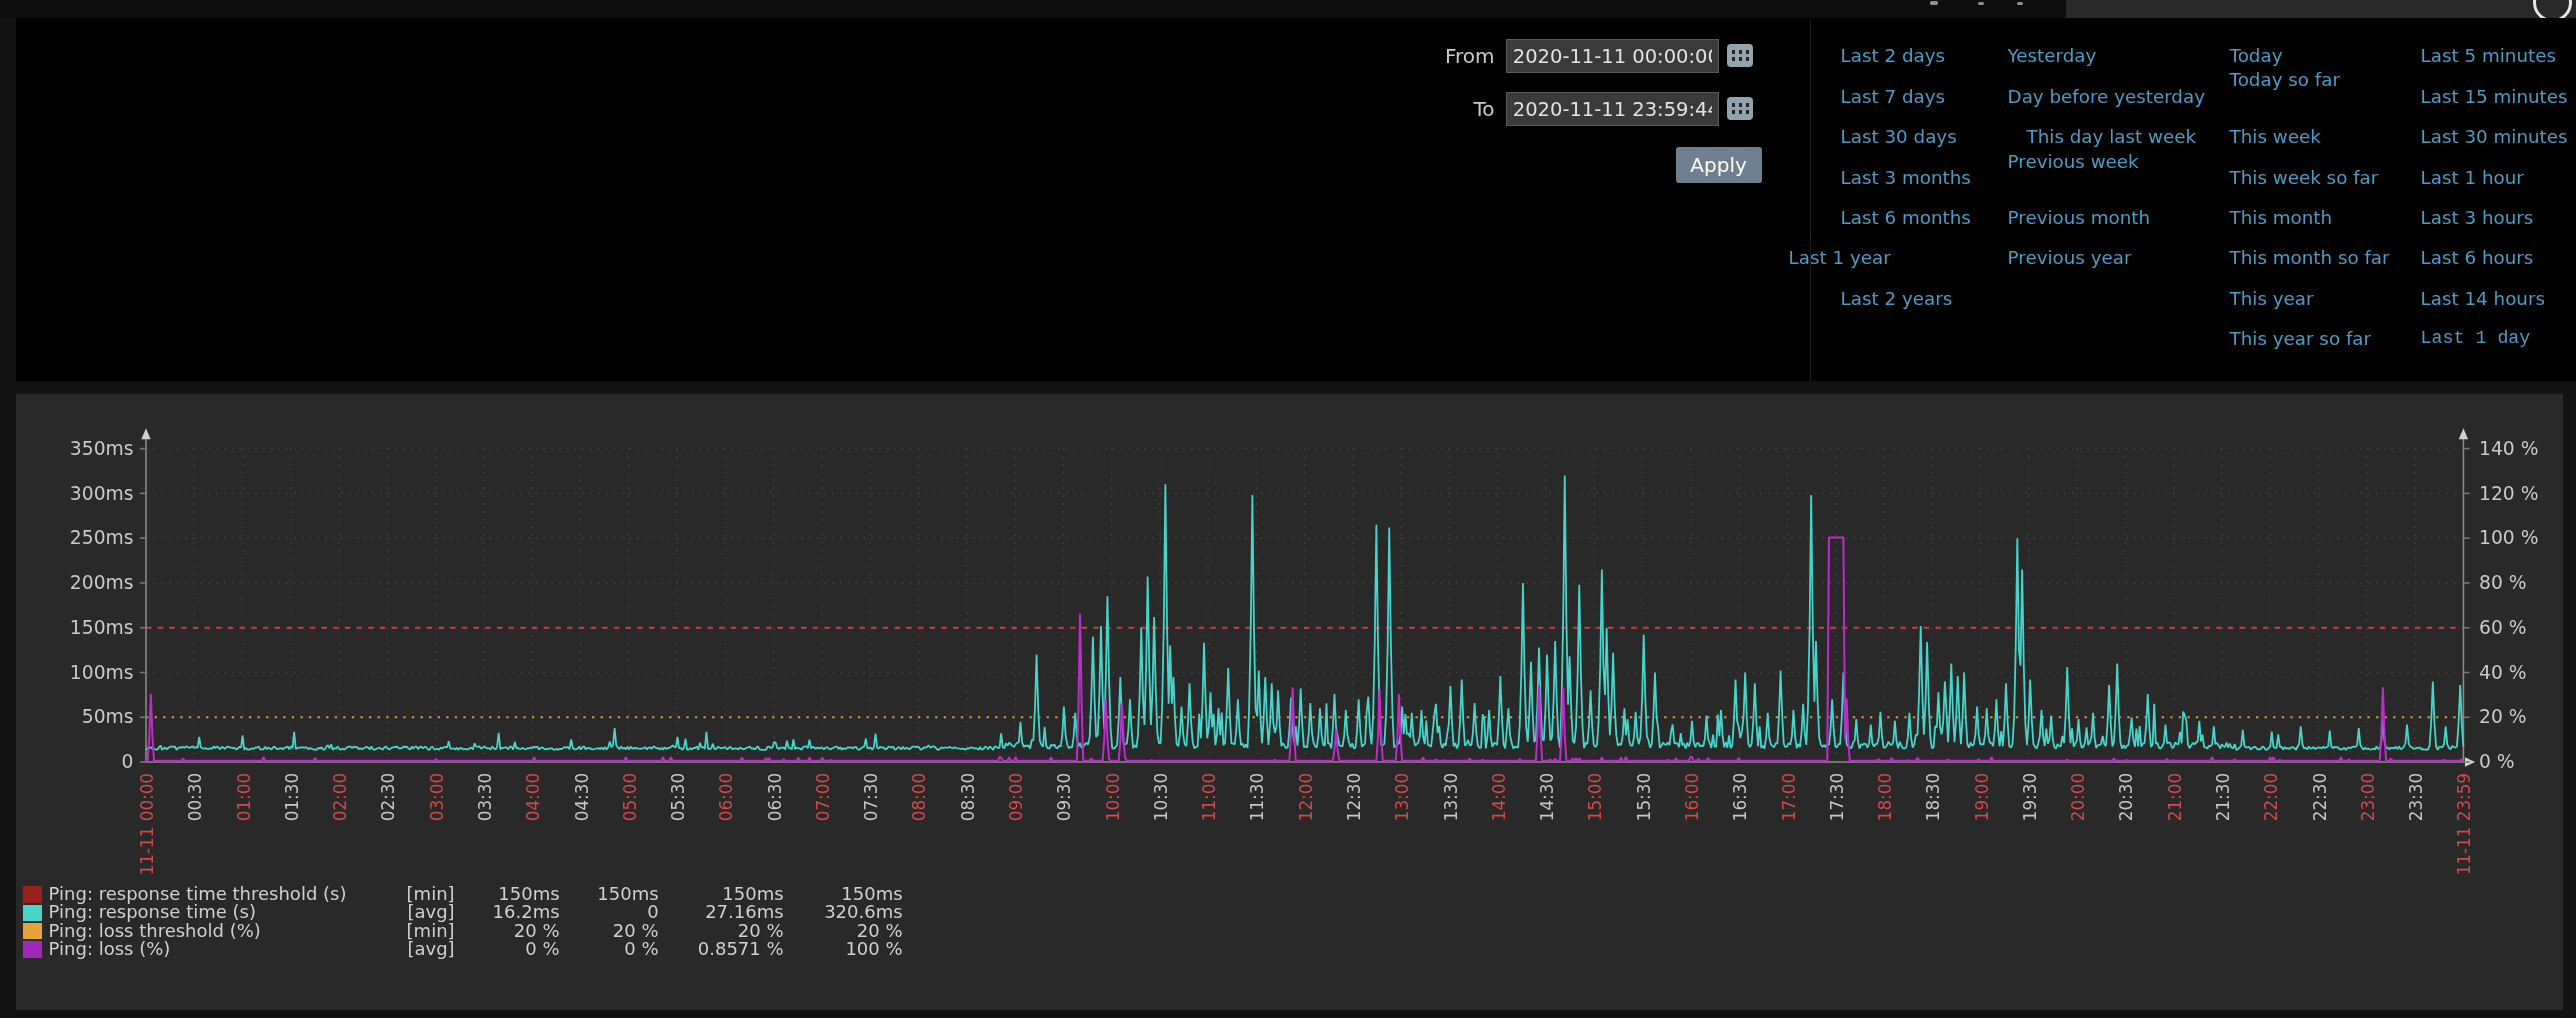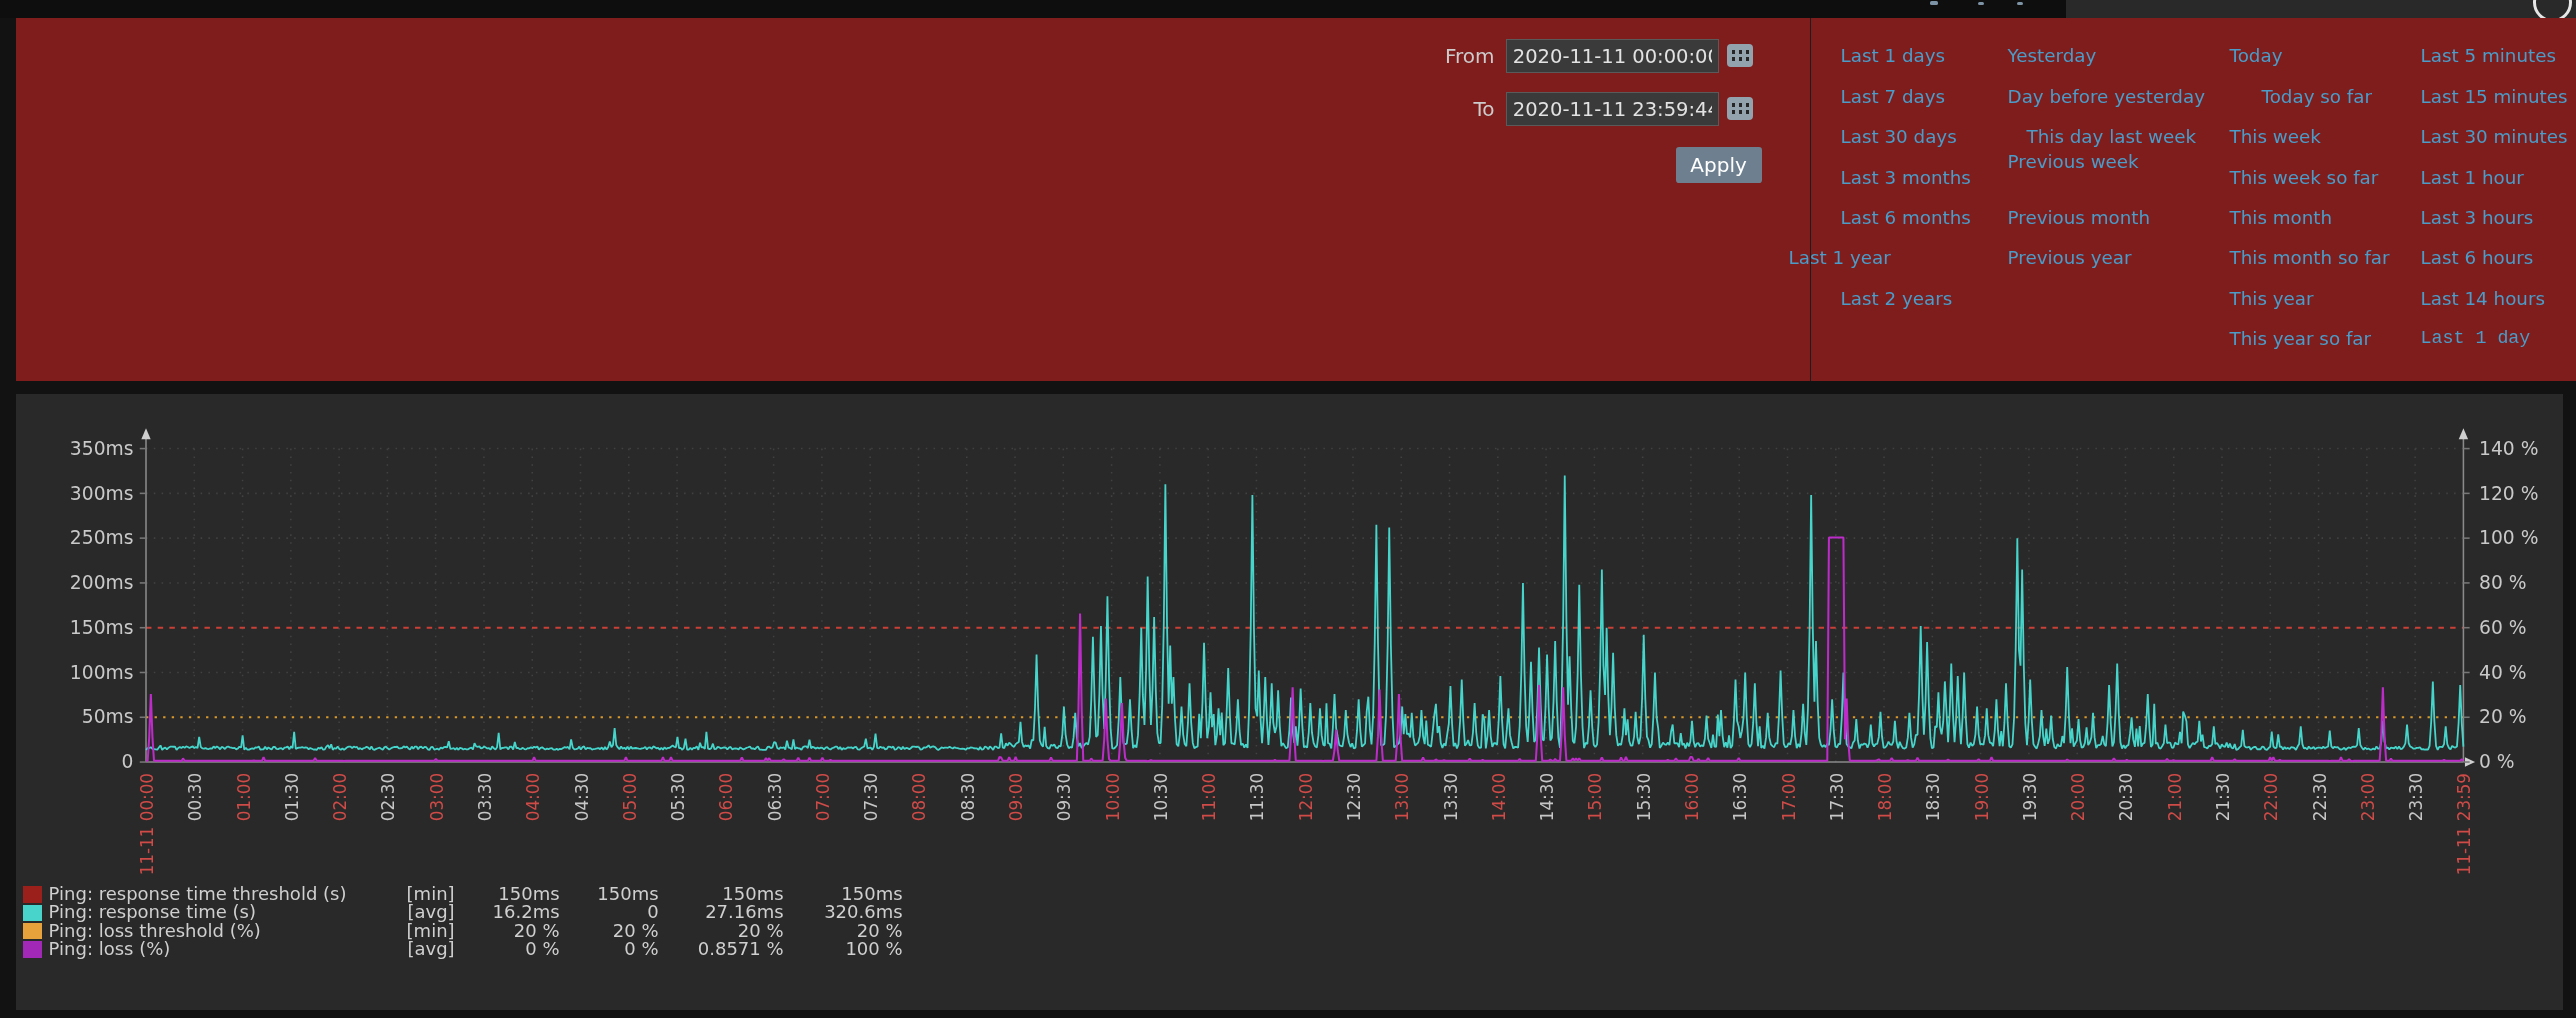--- a/index.html
+++ b/index.html
@@ -4,21 +4,21 @@
 <style>
   html,body{margin:0;padding:0;background:#121212;width:2576px;height:1019px;overflow:hidden;
     font-family:"DejaVu Sans","Liberation Sans",sans-serif;}
   .abs{position:absolute;}
   
   #top-strip{left:0;top:0;width:2066px;height:18px;background:#0e0e0e;}
   #top-strip-right{left:2066px;top:0;width:510px;height:18px;background:#292929;}
   .nav-frag{position:absolute;background:#7d93a6;border-radius:1.6px;}
   #top-circle{left:2533px;top:-17px;width:33px;height:33px;border:3.1px solid #e6e6e6;border-radius:50%;background:transparent;}
   
-  #filter-panel{left:15.6px;top:18px;width:2560px;height:363px;background:#7f1d1d;}
+  #filter-panel{left:15.6px;top:18px;width:2560px;height:363px;background:#000000;}
   #filter-divider{left:1794px;top:0;width:1.6px;height:363px;background:#1d1d1d;}
   .fld-label{position:absolute;width:94px;text-align:right;font-size:20px;color:#cccccc;line-height:35px;}
   .dt-input{position:absolute;width:199px;height:32px;background:#3a3a3a;border:0.8px solid #5a5a5a;color:#e2e2e2;
     font-size:19.5px;padding:0 6.2px;font-family:"DejaVu Sans","Liberation Sans",sans-serif;}
   .cal-btn{position:absolute;width:31px;height:31px;background:transparent;border:none;cursor:pointer;padding:0;}
   .cal-ic{display:block;width:26.5px;height:23.4px;background:#93a3ae;border-radius:3.9px;position:relative;margin:3.9px auto;}
   .cal-ic::after{content:"";position:absolute;left:4.7px;top:6.2px;width:3.9px;height:3.9px;background:#262626;
     box-shadow:7px 0 #262626,14px 0 #262626,0 7px #262626,7px 7px #262626,14px 7px #262626;}
   #apply-btn{position:absolute;left:1660px;top:129px;width:86px;height:36px;background:#6e8090;border:none;border-radius:3.1px;
     color:#ffffff;font-size:20px;font-family:"DejaVu Sans","Liberation Sans",sans-serif;cursor:pointer;}
@@ -58,39 +58,39 @@
 
   <label class="fld-label" style="left:1385px;top:74px;">To</label>
   <input class="dt-input" style="left: 1490px; top: 74px;" value="2020-11-11 23:59:44">
   <button class="cal-btn" style="left:1709px;top:75px;">
     <span class="cal-ic"></span>
   </button>
 
   <button id="apply-btn">Apply</button>
 
   <div id="qcol1">
-      <a class="qlink" href="#" style="left: 1825px; top: 27px;">Last 1 days</a>
+      <a class="qlink" href="#" style="left: 1825px; top: 27px;">Last 2 days</a>
       <a class="qlink" href="#" style="left: 1825px; top: 68px;">Last 7 days</a>
       <a class="qlink" href="#" style="left: 1825px; top: 108px;">Last 30 days</a>
       <a class="qlink" href="#" style="left: 1825px; top: 149px;">Last 3 months</a>
       <a class="qlink" href="#" style="left: 1825px; top: 189px;">Last 6 months</a>
       <a class="qlink" href="#" style="left: 1773px; top: 229px; text-align: center;">Last 1 year</a>
       <a class="qlink" href="#" style="left: 1825px; top: 270px;">Last 2 years</a>
     </div>
   <div id="qcol2">
       <a class="qlink" href="#" style="left: 1992px; top: 27px;">Yesterday</a>
       <a class="qlink" href="#" style="left: 1992px; top: 68px;">Day before yesterday</a>
       <a class="qlink" href="#" style="left: 1992px; top: 108px; margin-left: 19px;">This day last week</a>
       <a class="qlink" href="#" style="left: 1992px; top: 133px;">Previous week</a>
       <a class="qlink" href="#" style="left: 1992px; top: 189px;">Previous month</a>
       <a class="qlink" href="#" style="left: 1992px; top: 229px;">Previous year</a>
     </div>
   <div id="qcol3">
       <a class="qlink" href="#" style="left: 2214px; top: 27px;">Today</a>
-      <a class="qlink" href="#" style="left: 2214px; top: 68px; margin-left: 32px;">Today so far</a>
+      <a class="qlink" href="#" style="left: 2214px; top: 51px;">Today so far</a>
       <a class="qlink" href="#" style="left: 2214px; top: 108px;">This week</a>
       <a class="qlink" href="#" style="left: 2214px; top: 149px;">This week so far</a>
       <a class="qlink" href="#" style="left: 2214px; top: 189px;">This month</a>
       <a class="qlink" href="#" style="left: 2214px; top: 229px;">This month so far</a>
       <a class="qlink" href="#" style="left: 2214px; top: 270px;">This year</a>
       <a class="qlink" href="#" style="left: 2214px; top: 310px;">This year so far</a>
     </div>
   <div id="qcol4">
       <a class="qlink" href="#" style="left: 2405px; top: 27px;">Last 5 minutes</a>
       <a class="qlink" href="#" style="left: 2405px; top: 68px;">Last 15 minutes</a>

